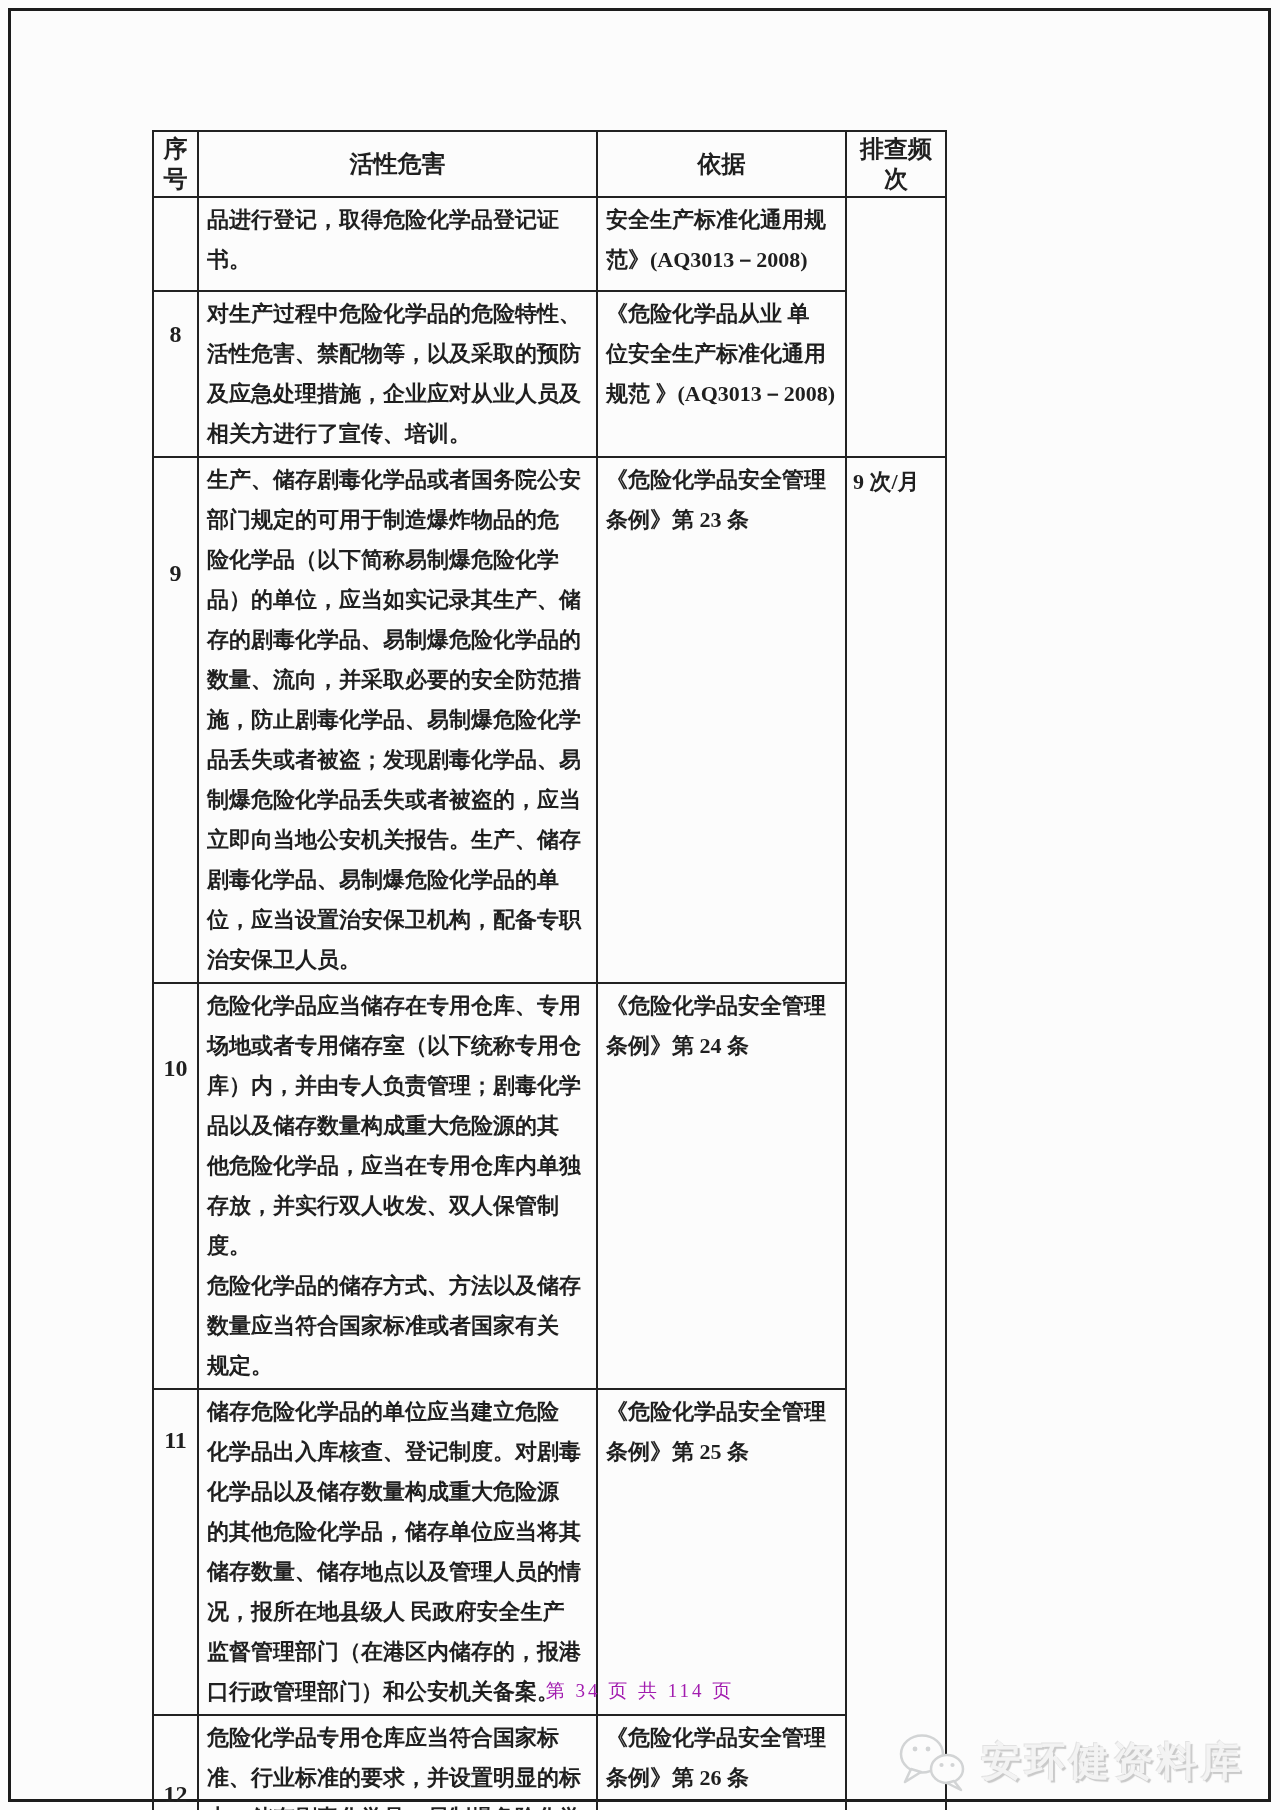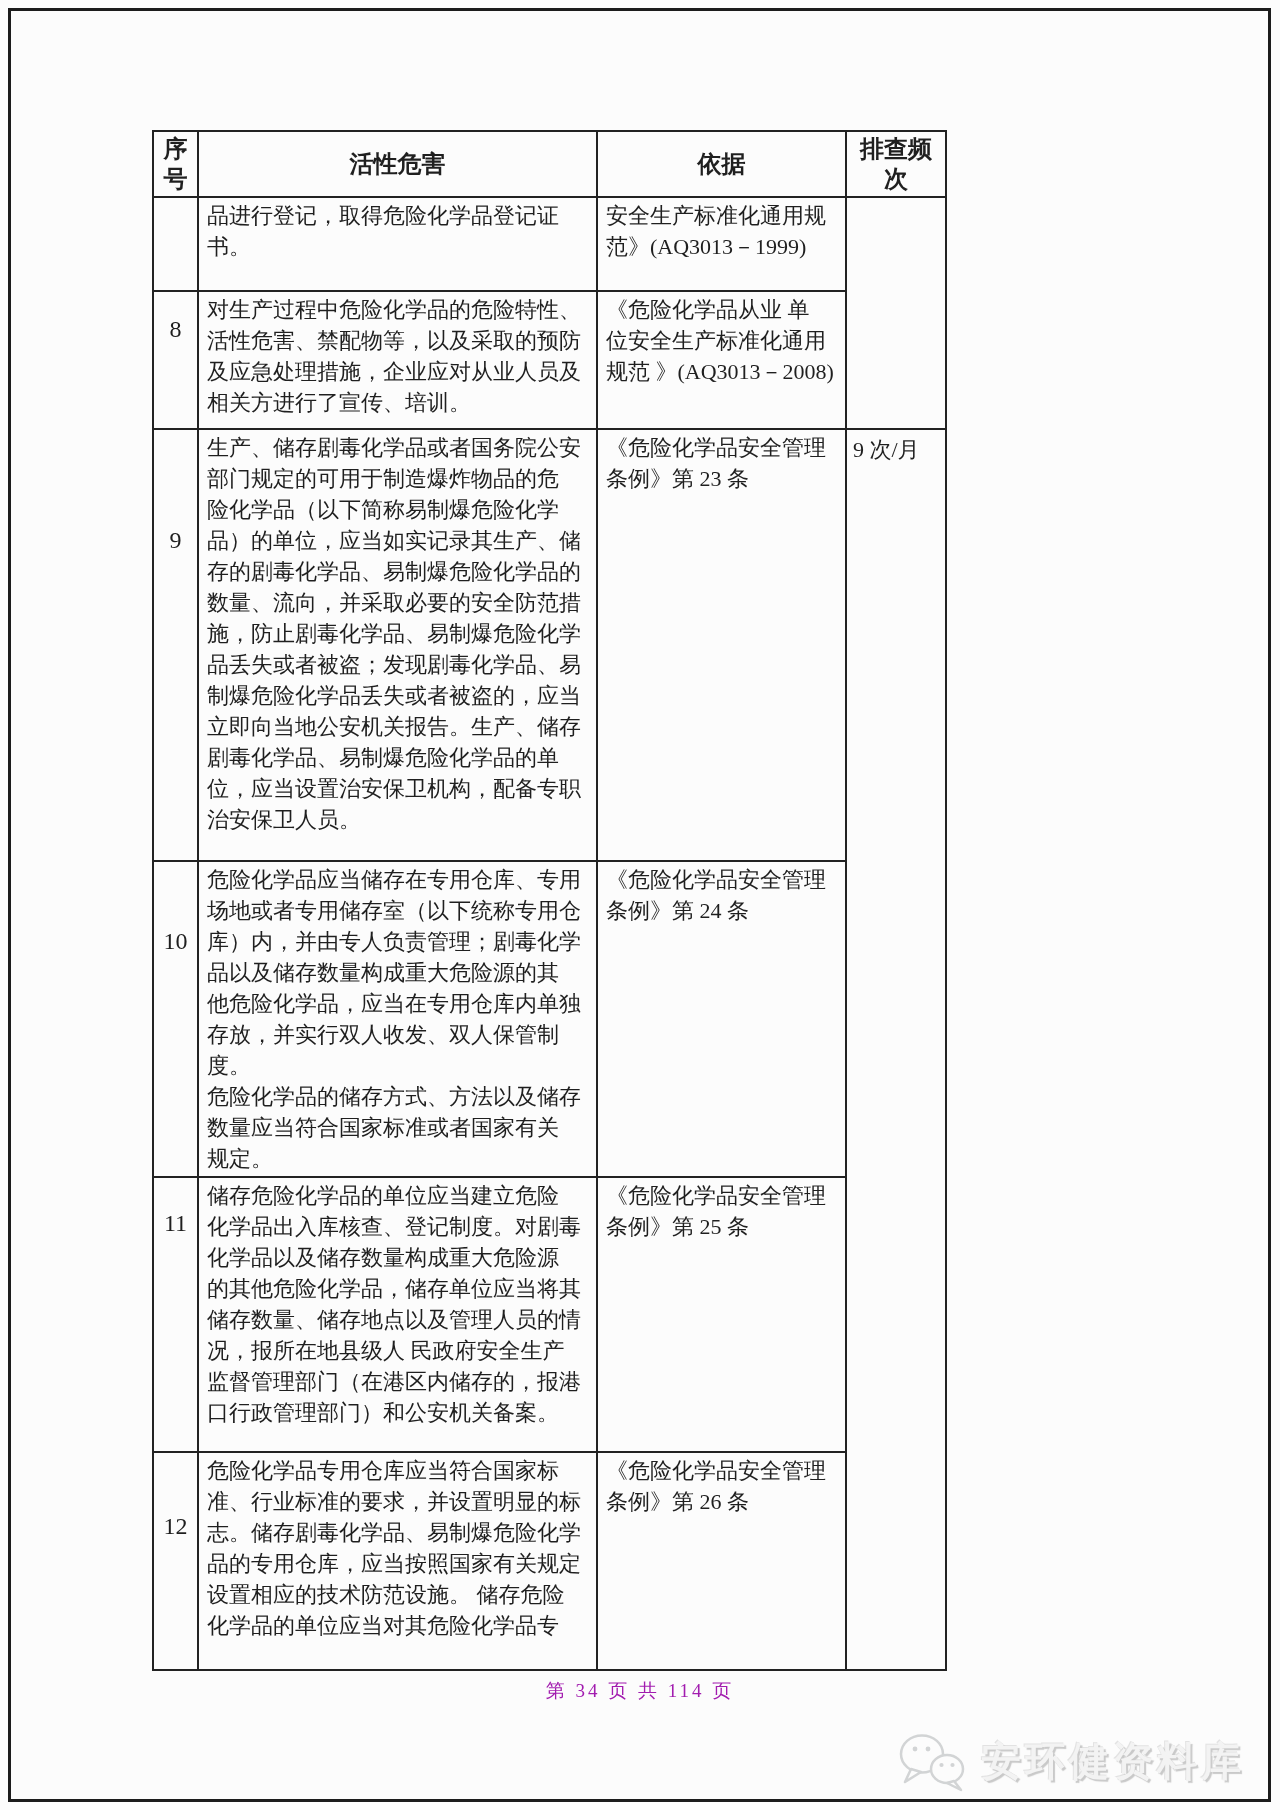--- a/index.html
+++ b/index.html
@@ -20,23 +20,23 @@
     position:absolute; left:152px; top:130px;
     width:793px;
     border-collapse:collapse;
     table-layout:fixed;
   }
   .doc-table td, .doc-table th {
     border:2px solid #222;
     vertical-align:top;
     padding:2px 8px;
     font-size:22px;
-    line-height:31px;
+    line-height:40px;
     white-space:pre-line;
-    font-weight:normal;
+    font-weight:bold;
   }
   .doc-table th {
     text-align:center;
     vertical-align:middle;
     font-weight:bold;
     font-size:24px;
     line-height:30px;
     padding:0 2px;
   }
   .h-head { height:66px; }
@@ -98,21 +98,21 @@
       <th>依据</th>
       <th>排查频
 次</th>
     </tr>
 
     <tr class="h-r0">
       <td class="num-cell"></td>
       <td>品进行登记，取得危险化学品登记证
 书。</td>
       <td>安全生产标准化通用规
-范》(AQ3013－1999)</td>
+范》(AQ3013－2008)</td>
       <td class="freq-cell" rowspan="2"></td>
     </tr>
 
     <tr class="h-r1">
       <td class="num-cell num-r8">8</td>
       <td>对生产过程中危险化学品的危险特性、
 活性危害、禁配物等，以及采取的预防
 及应急处理措施，企业应对从业人员及
 相关方进行了宣传、培训。</td>
       <td>《危险化学品从业 单

